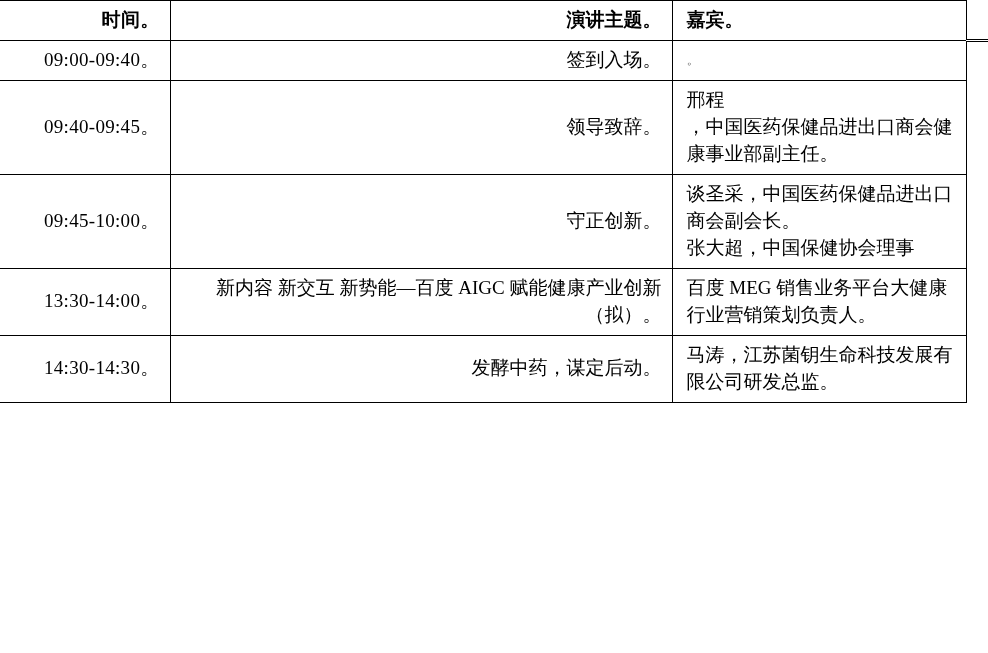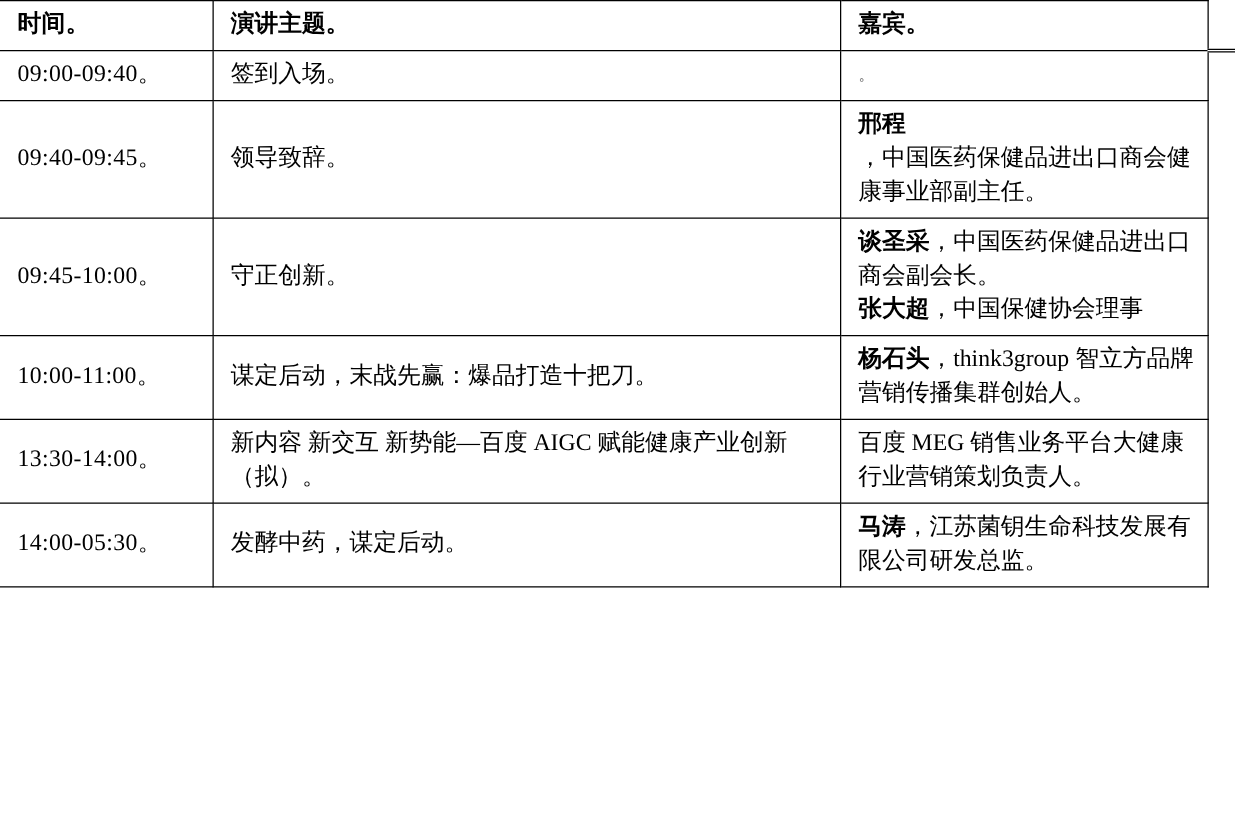--- a/index.html
+++ b/index.html
@@ -58,24 +58,25 @@
     border-left: 1px solid #000;
     border-right: none;
     padding: 0;
   }
   thead td.edge { border-bottom: 3px double #000; border-top: none; }
 
   td.time {
     font-size: 18px;
     white-space: nowrap;
     letter-spacing: 0.3px;
+    text-align: right;
   }
-  td.topic { font-size: 19.5px; }
+  td.topic { font-size: 19.5px; text-align: right; }
   td.guest { font-size: 19px; }
-  .bold { font-weight: bold; }
+  .bold { font-weight: normal; }
   .guest-line { display: block; }
   .empty-cell { color: #555; font-size: 13px; }
 </style>
 </head>
 <body>
 
 <div class="sheet">
   <table class="agenda">
     <colgroup>
       <col class="c-time">
@@ -112,37 +113,29 @@
         <tr>
           <td class="time">09:45-10:00。</td>
           <td class="topic">守正创新。</td>
           <td class="guest">
             <span class="guest-line"><span class="bold">谈圣采</span>，中国医药保健品进出口商会副会长。</span>
             <span class="guest-line"><span class="bold">张大超</span>，中国保健协会理事</span>
           </td>
           <td class="edge"></td>
         </tr>
         <tr>
-          <td class="time">10:00-11:00。</td>
-          <td class="topic">谋定后动，末战先赢：爆品打造十把刀。</td>
-          <td class="guest">
-            <span class="guest-line"><span class="bold">杨石头</span>，think3group 智立方品牌营销传播集群创始人。</span>
-          </td>
-          <td class="edge"></td>
-        </tr>
-        <tr>
           <td class="time">13:30-14:00。</td>
           <td class="topic">新内容 新交互 新势能—百度 AIGC 赋能健康产业创新（拟）。</td>
           <td class="guest">
             <span class="guest-line">百度 MEG 销售业务平台大健康行业营销策划负责人。</span>
           </td>
           <td class="edge"></td>
         </tr>
         <tr>
-          <td class="time">14:00-05:30。</td>
+          <td class="time">14:30-14:30。</td>
           <td class="topic">发酵中药，谋定后动。</td>
           <td class="guest">
             <span class="guest-line"><span class="bold">马涛</span>，江苏菌钥生命科技发展有限公司研发总监。</span>
           </td>
           <td class="edge"></td>
         </tr>
       </tbody>
   </table>
 </div>
 

